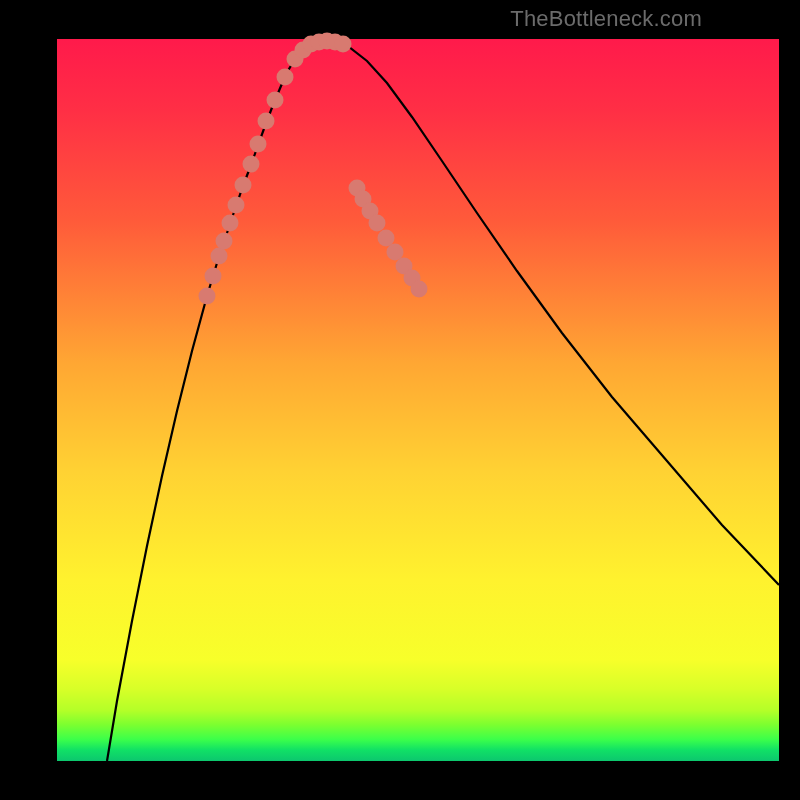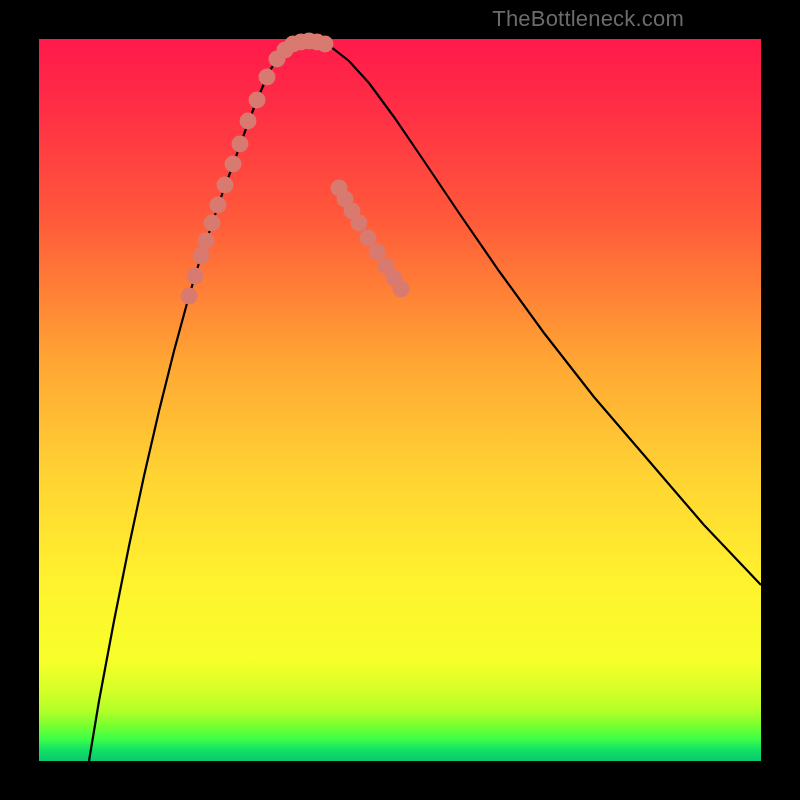--- a/index.html
+++ b/index.html
@@ -6,21 +6,21 @@
     margin: 0;
     padding: 0;
     width: 800px;
     height: 800px;
     background: #000;
     overflow: hidden;
     font-family: Arial, Helvetica, sans-serif;
   }
   .frame {
     position: absolute;
-    left: 0;
+    left: 18px;
     top: 0;
     width: 698px;
     height: 800px;
     background: #000;
     text-align: center;
   }
   .plot-area {
     position: absolute;
     left: 39px;
     top: 39px;

